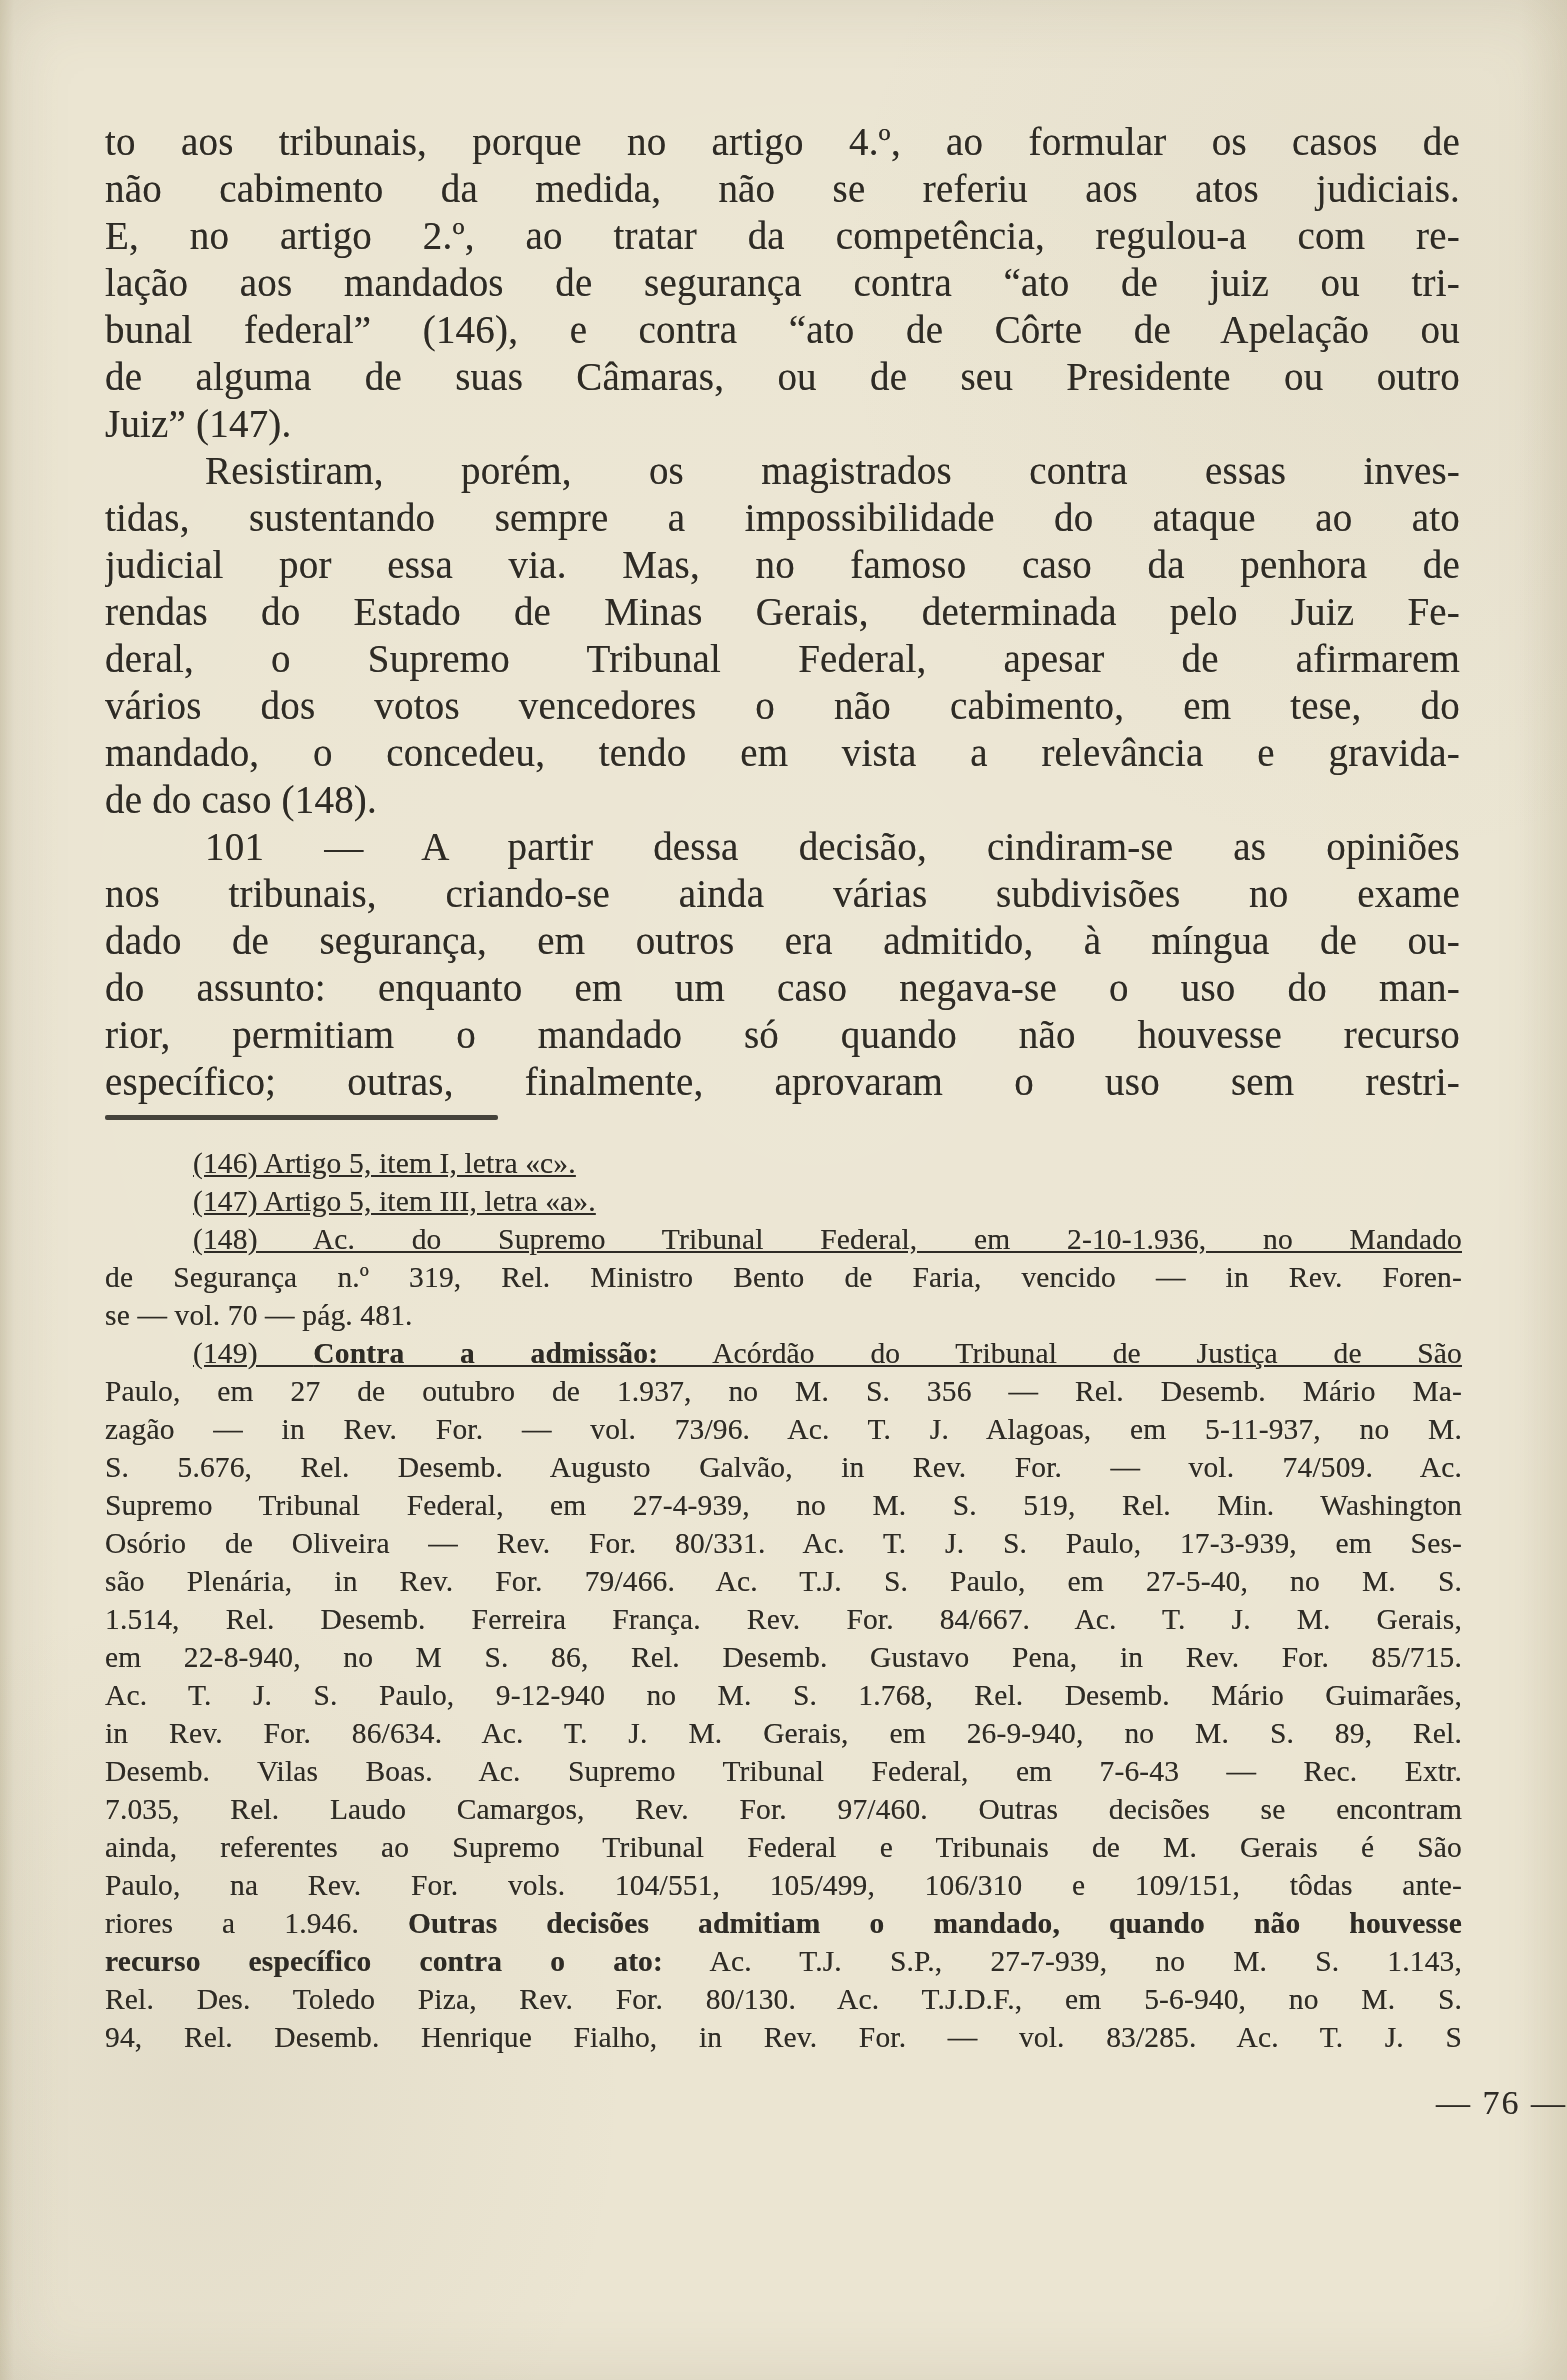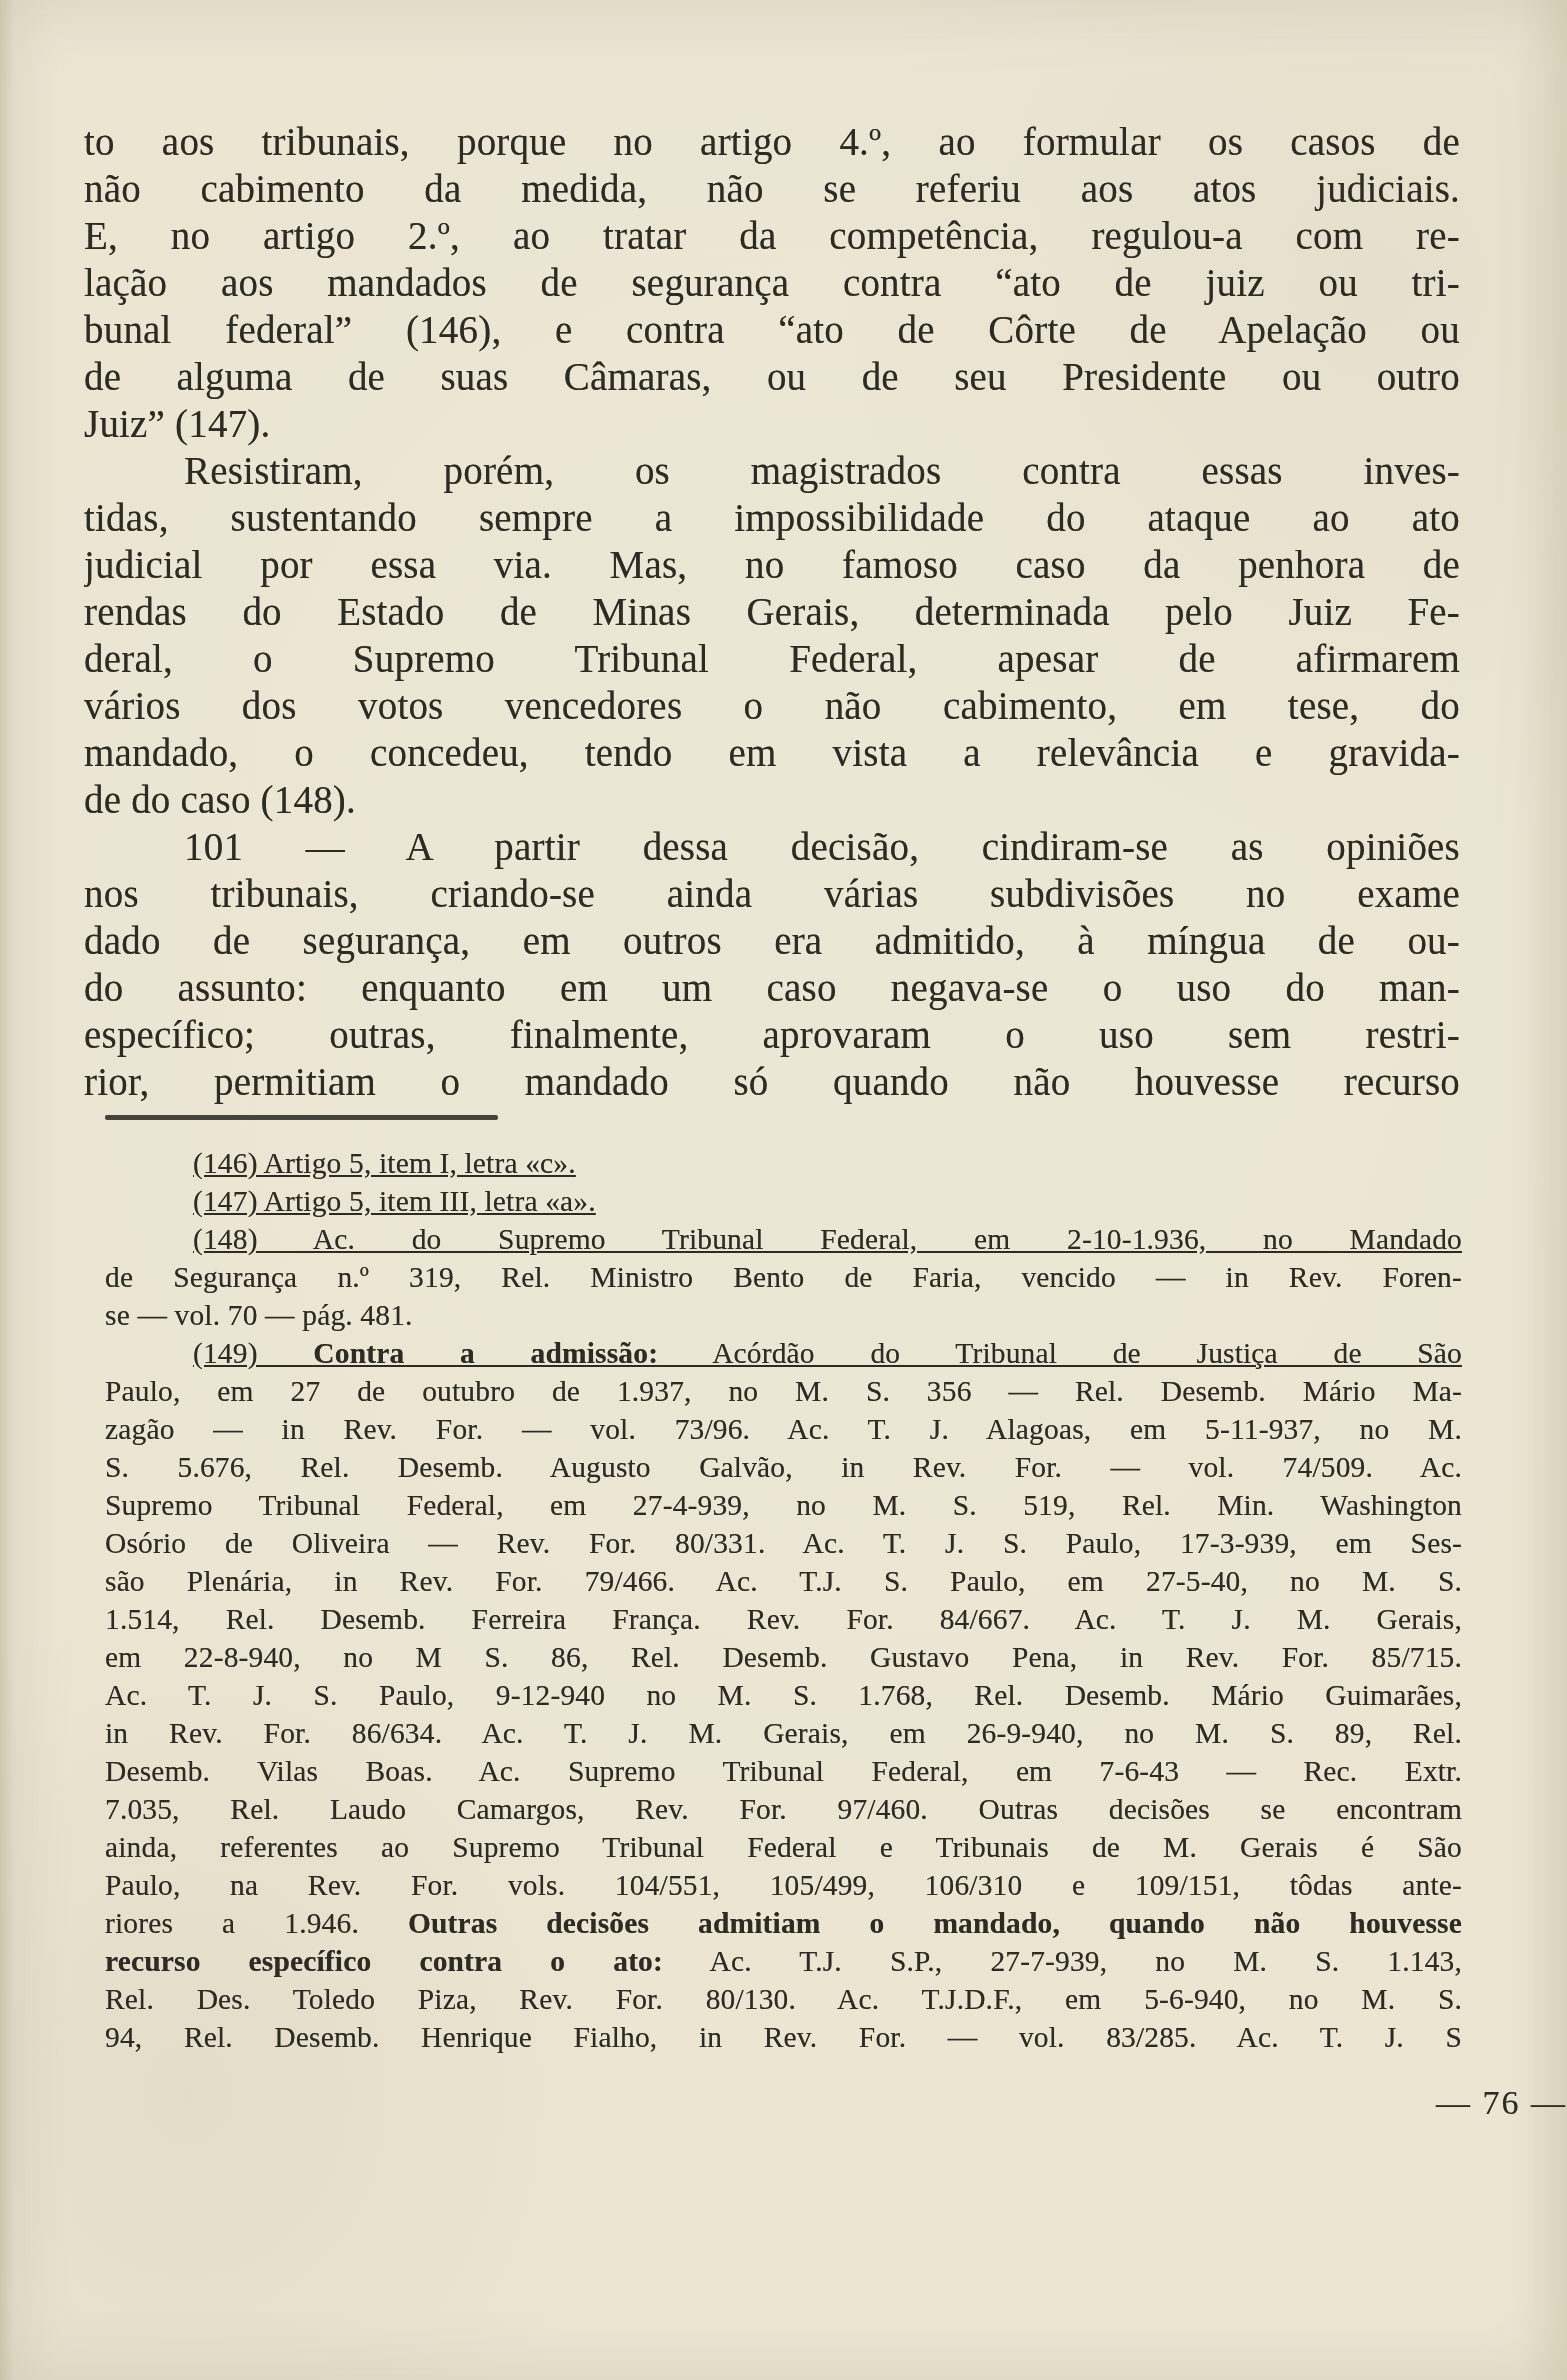--- a/index.html
+++ b/index.html
@@ -12,21 +12,21 @@
     color:#2e2b25;
     background:
       radial-gradient(90% 70% at 52% 40%, rgba(255,255,255,0.07), rgba(0,0,0,0) 70%),
       radial-gradient(40% 30% at 12% 88%, rgba(130,120,95,0.08), rgba(0,0,0,0) 70%),
       radial-gradient(50% 35% at 88% 12%, rgba(140,130,105,0.06), rgba(0,0,0,0) 70%),
       linear-gradient(90deg,#d9d2ba 0px,#e9e3d0 14px,#ebe5d2 60px,#ebe5d2 1520px,#e3dcc6 1567px),
       #ebe5d2;
     box-shadow:inset 0 0 70px rgba(120,110,85,0.18);
     overflow:hidden;
   }
-  .text-block{padding:118px 107px 0 84px;}
+  .text-block{padding:118px 107px 0 105px;}
   .tline{
     overflow:hidden;
     text-shadow:0 0 0.6px rgba(46,43,37,0.55);
     letter-spacing:0.2px;
   }
   .para .tline{font-size:39px;line-height:47px;height:47px;}
   .para .tline.ind{text-indent:100px;}
   .just{text-align:justify;text-align-last:justify;}
   .tline:not(.just){text-align:left;}
   .fn-rule{
@@ -70,22 +70,22 @@
         <div class="tline just"><span>deral, o Supremo Tribunal Federal, apesar de afirmarem</span></div>
         <div class="tline just"><span>vários dos votos vencedores o não cabimento, em tese, do</span></div>
         <div class="tline just"><span>mandado, o concedeu, tendo em vista a relevância e gravida-</span></div>
         <div class="tline"><span>de do caso (148).</span></div>
       </section>
     <section class="para">
         <div class="tline just ind"><span>101 — A partir dessa decisão, cindiram-se as opiniões</span></div>
         <div class="tline just"><span>nos tribunais, criando-se ainda várias subdivisões no exame</span></div>
         <div class="tline just"><span>dado de segurança, em outros era admitido, à míngua de ou-</span></div>
         <div class="tline just"><span>do assunto: enquanto em um caso negava-se o uso do man-</span></div>
+        <div class="tline just"><span>rior, permitiam o mandado só quando não houvesse recurso</span></div>
         <div class="tline just"><span>específico; outras, finalmente, aprovaram o uso sem restri-</span></div>
-        <div class="tline just"><span>rior, permitiam o mandado só quando não houvesse recurso</span></div>
       </section>
   </main>
 
   <div class="fn-rule"></div>
 
   <section class="footnotes">
     <div class="footnote">
         <div class="tline ind"><span>(146)  Artigo 5, item I, letra «c».</span></div>
       </div>
     <div class="footnote">

